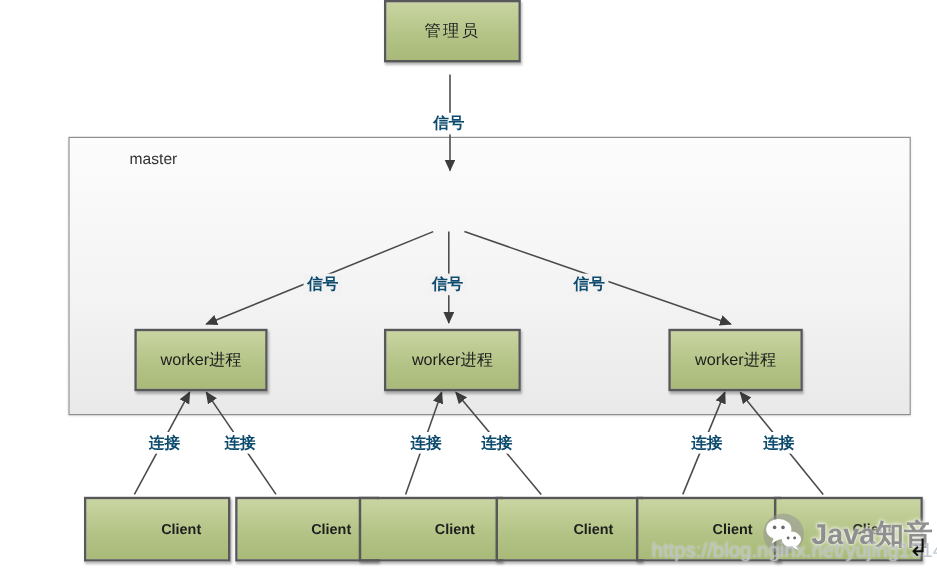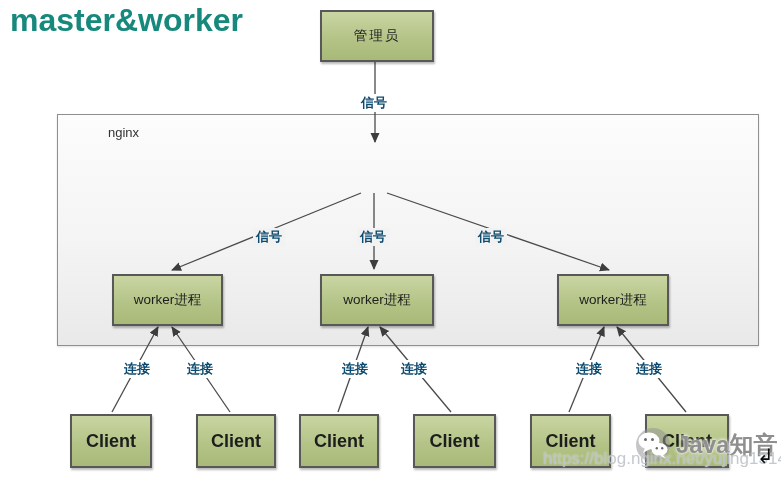--- a/index.html
+++ b/index.html
@@ -24,21 +24,21 @@
   svg.edges{position:absolute;left:0;top:0;z-index:2;}
   .box{
     position:absolute;z-index:3;
     display:flex;align-items:center;justify-content:center;
     background:linear-gradient(180deg,#c9d5a2 0%,#b4c487 55%,#a8b978 100%);
     border:2px solid #585858;
     box-shadow:1px 2px 2px rgba(0,0,0,0.28);
     font-size:13.5px;color:#1d1d1d;text-align:center;
   }
   .box.cjk{letter-spacing:2px;}
-  .box.client{font-weight:700;font-size:18px;}
+  .box.client{font-weight:700;font-size:12px;padding-left:40px;}
   .elabel{
     position:absolute;z-index:4;font-size:13px;font-weight:700;color:#0c4a6e;
     padding:0 3px;transform:translateX(-50%);white-space:nowrap;
   }
   .elabel.in-box{background:#f2f2f2;}
   .elabel.on-white{background:#ffffff;}
   .watermark{
     position:absolute;left:634px;top:426px;z-index:6;
     display:flex;align-items:center;gap:4px;
   }
@@ -54,24 +54,23 @@
   .cursor{
     position:absolute;left:757px;top:444px;z-index:7;
     font-size:20px;color:#0a0a0a;font-family:"DejaVu Sans",sans-serif;
   }
 </style>
 </head>
 <body>
 
 <div class="stage">
 
-  <h1 class="title">master&amp;worker</h1>
 
   <div class="nginx-container">
-    <span class="nginx-label">nginx</span>
+    <span class="nginx-label">master</span>
   </div>
 
   <svg class="edges" width="781" height="482">
     <defs>
       <marker id="arr" markerUnits="userSpaceOnUse" markerWidth="11" markerHeight="10" refX="9" refY="4.5" orient="auto">
         <path d="M0,0 L10,4.5 L0,9 Z" fill="#3d3d3d"></path>
       </marker>
     </defs>
 
     <line x1="375" y1="62" x2="375" y2="142" stroke="#4a4a4a" stroke-width="1.3" marker-end="url(#arr)"></line>
@@ -81,21 +80,21 @@
     <line x1="387" y1="193" x2="609" y2="270" stroke="#4a4a4a" stroke-width="1.3" marker-end="url(#arr)"></line>
 
     <line x1="112" y1="412" x2="158" y2="327" stroke="#4a4a4a" stroke-width="1.3" marker-end="url(#arr)"></line>
     <line x1="230" y1="412" x2="172" y2="327" stroke="#4a4a4a" stroke-width="1.3" marker-end="url(#arr)"></line>
     <line x1="338" y1="412" x2="368" y2="327" stroke="#4a4a4a" stroke-width="1.3" marker-end="url(#arr)"></line>
     <line x1="451" y1="412" x2="380" y2="327" stroke="#4a4a4a" stroke-width="1.3" marker-end="url(#arr)"></line>
     <line x1="569" y1="412" x2="604" y2="327" stroke="#4a4a4a" stroke-width="1.3" marker-end="url(#arr)"></line>
     <line x1="686" y1="412" x2="617" y2="327" stroke="#4a4a4a" stroke-width="1.3" marker-end="url(#arr)"></line>
   </svg>
 
-  <div class="box cjk" style="left:320px;top:10px;width:110px;height:48px">管理员</div>
+  <div class="box cjk" style="left:320px;top:0;width:110px;height:48px">管理员</div>
 
 
   <div class="box" style="left:112px;top:274px;width:107px;height:48px">worker进程</div>
   <div class="box" style="left:320px;top:274px;width:110px;height:48px">worker进程</div>
   <div class="box" style="left:557px;top:274px;width:108px;height:48px">worker进程</div>
 
   <div class="box client" style="left:70px;top:414px;width:78px;height:50px">Client</div>
   <div class="box client" style="left:196px;top:414px;width:76px;height:50px">Client</div>
   <div class="box client" style="left:299px;top:414px;width:76px;height:50px">Client</div>
   <div class="box client" style="left:413px;top:414px;width:79px;height:50px">Client</div>

